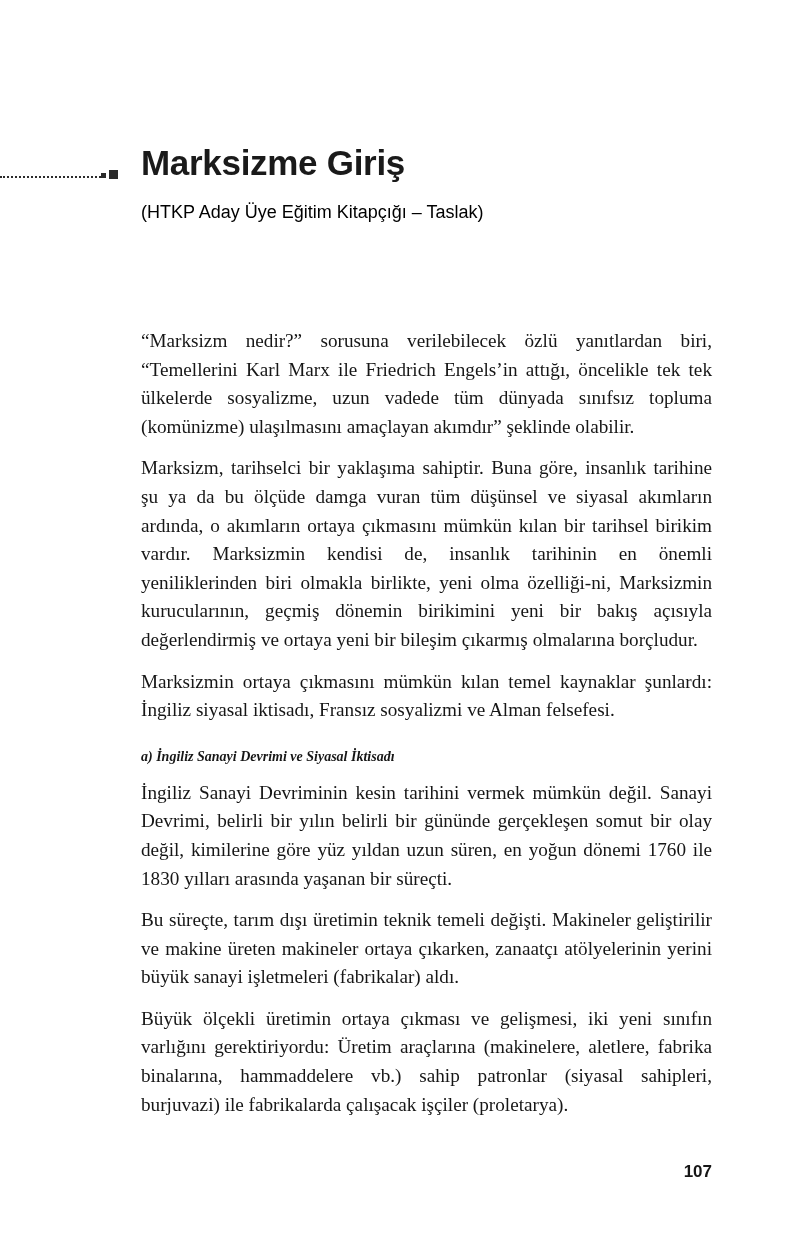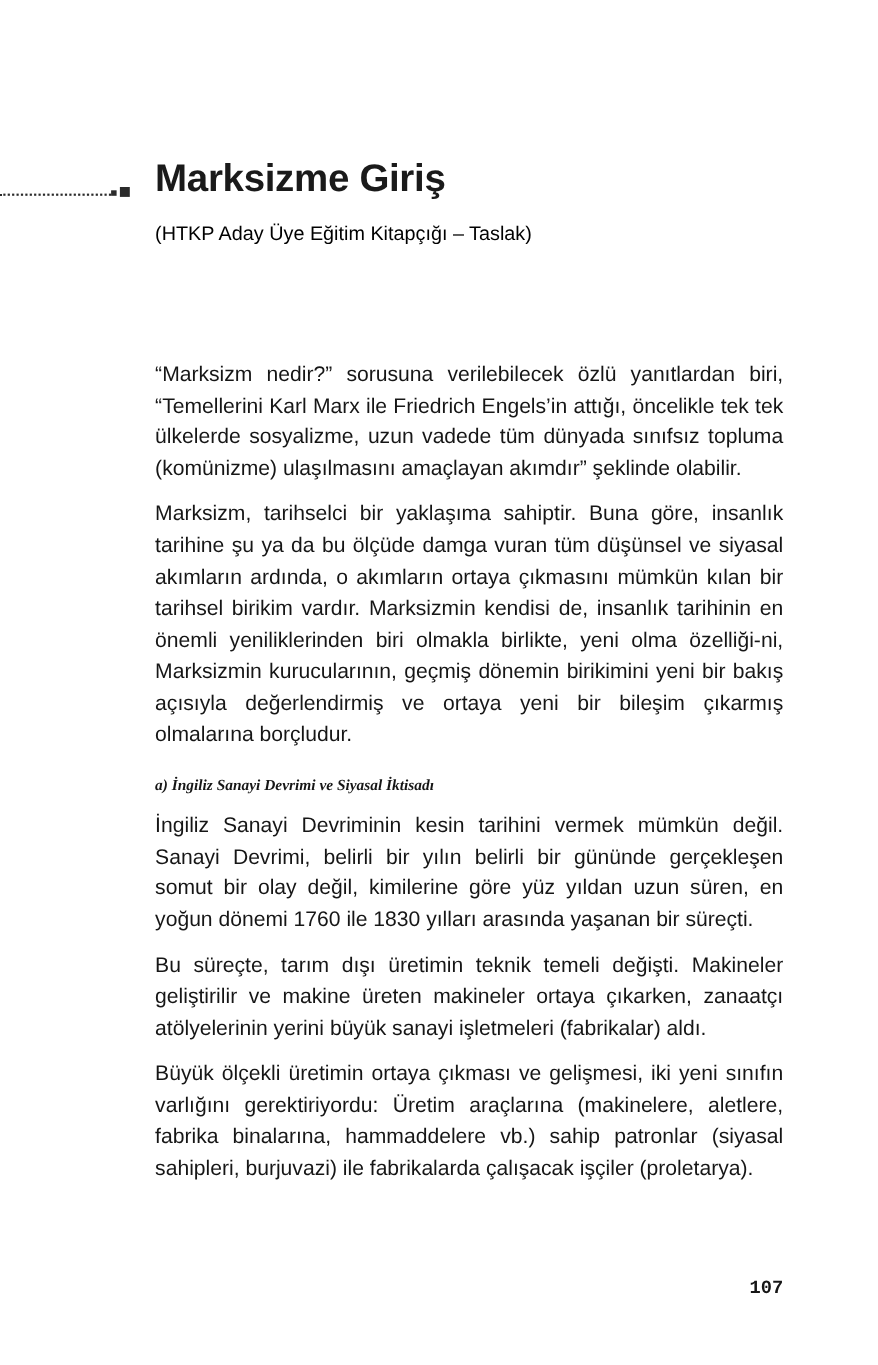--- a/index.html
+++ b/index.html
@@ -86,21 +86,21 @@
 
   
   .content {
     position: absolute;
     left: 141px;
     top: 327px;
     width: 571px;
   }
   p.para {
     margin: 0 0 13px 0;
-    font-family: Liberation Sans, sans-serif;
+    font-family: Liberation Serif, serif;
     font-size: 19.2px;
     line-height: 28.6px;
     text-align: justify;
     text-justify: inter-word;
     color: #161616;
     hyphens: manual;
   }
   p.para:last-child { margin-bottom: 0; }
 
   h2.section-heading {
@@ -123,21 +123,21 @@
     margin: 19px 0 9px 0;
   }
 
   
   .page-number {
     position: absolute;
     left: 141px;
     top: 1162px;
     width: 571px;
     text-align: right;
-    font-family: Liberation Mono, monospace;
+    font-family: Liberation Sans, sans-serif;
     font-weight: bold;
     font-size: 17px;
     line-height: 20px;
     color: #161616;
   }
 </style>
 </head>
 <body>
 
 <div class="page">
@@ -151,20 +151,21 @@
   <div class="title-block">
     <h1 class="doc-title">Marksizme Giriş</h1>
     <p class="doc-subtitle">(HTKP Aday Üye Eğitim Kitapçığı – Taslak)</p>
   </div>
 
   <div class="content">
 
     <p class="para">“Marksizm nedir?” sorusuna verilebilecek özlü yanıtlardan biri, “Temellerini Karl Marx ile Friedrich Engels’in attığı, öncelikle tek tek ülkelerde sosyalizme, uzun vadede tüm dünyada sınıfsız topluma (komünizme) ulaşılmasını amaçlayan akımdır” şeklinde olabilir.</p>
     <p class="para">Marksizm, tarihselci bir yaklaşıma sahiptir. Buna göre, insanlık tarihine şu ya da bu ölçüde damga vuran tüm düşünsel ve siyasal akımların ardında, o akımların ortaya çıkmasını mümkün kılan bir tarihsel birikim vardır. Marksizmin kendisi de, insanlık tarihinin en önemli yeniliklerinden biri olmakla birlikte, yeni olma özelliği-ni, Marksizmin kurucularının, geçmiş dönemin birikimini yeni bir bakış açısıyla değerlendirmiş ve ortaya yeni bir bileşim çıkarmış olmalarına borçludur.</p>
 
+    <p class="para">Marksizmin ortaya çıkmasını mümkün kılan temel kaynaklar şunlardı: İngiliz siyasal iktisadı, Fransız sosyalizmi ve Alman felsefesi.</p>
 
     <h3 class="sub-heading">a) İngiliz Sanayi Devrimi ve Siyasal İktisadı</h3>
     <p class="para">İngiliz Sanayi Devriminin kesin tarihini vermek mümkün değil. Sanayi Devrimi, belirli bir yılın belirli bir gününde gerçekleşen somut bir olay değil, kimilerine göre yüz yıldan uzun süren, en yoğun dönemi 1760 ile 1830 yılları arasında yaşanan bir süreçti.</p>
     <p class="para">Bu süreçte, tarım dışı üretimin teknik temeli değişti. Makineler geliştirilir ve makine üreten makineler ortaya çıkarken, zanaatçı atölyelerinin yerini büyük sanayi işletmeleri (fabrikalar) aldı.</p>
     <p class="para">Büyük ölçekli üretimin ortaya çıkması ve gelişmesi, iki yeni sınıfın varlığını gerektiriyordu: Üretim araçlarına (makinelere, aletlere, fabrika binalarına, hammaddelere vb.) sahip patronlar (siyasal sahipleri, burjuvazi) ile fabrikalarda çalışacak işçiler (proletarya).</p>
 
   </div>
 
   <div class="page-number">107</div>
 

